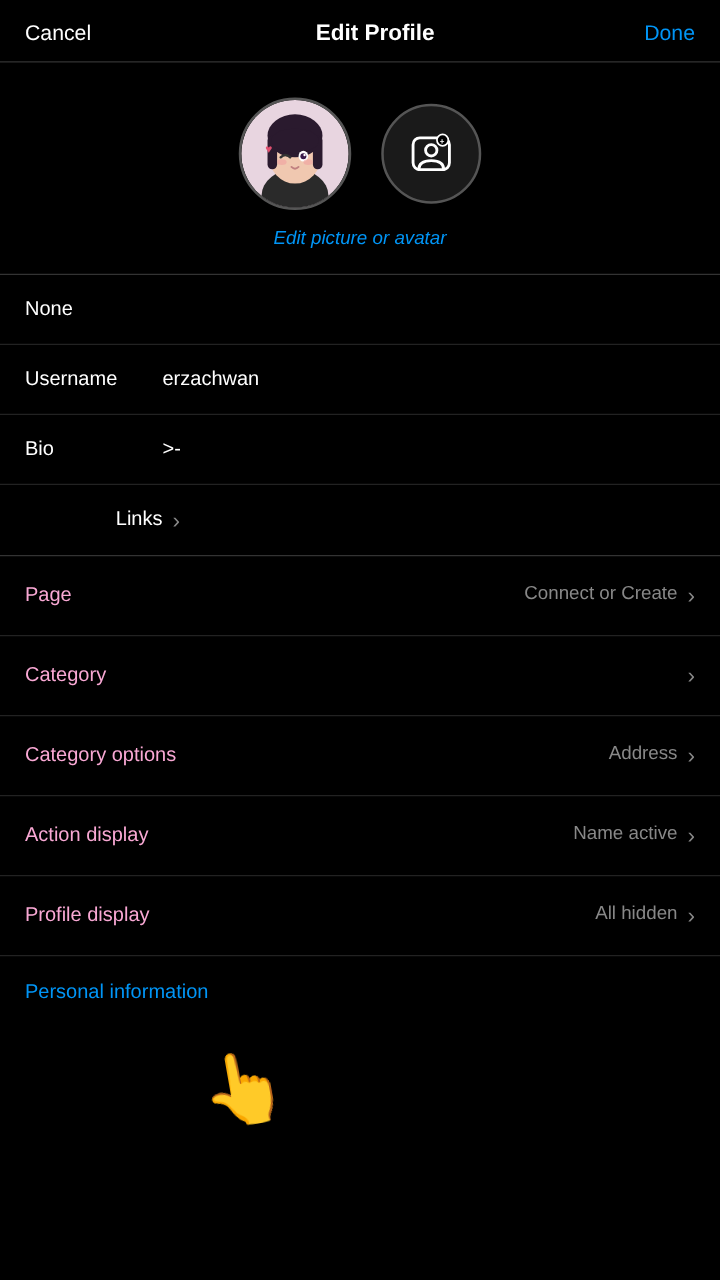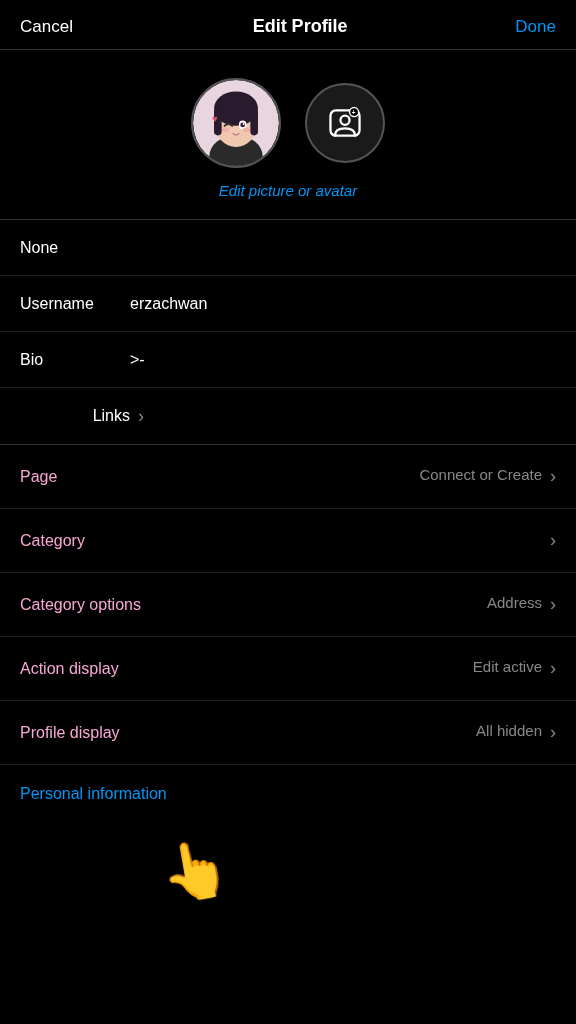--- a/index.html
+++ b/index.html
@@ -282,21 +282,21 @@
     <span class="list-row-label">Category options</span>
     <div class="list-row-right">
       <span class="list-row-value">Address</span>
       <span class="chevron-right">›</span>
     </div>
   </div>
 
   <div class="list-row">
     <span class="list-row-label">Action display</span>
     <div class="list-row-right">
-      <span class="list-row-value">Edit active</span>
+      <span class="list-row-value">Name active</span>
       <span class="chevron-right">›</span>
     </div>
   </div>
 
   <div class="list-row">
     <span class="list-row-label">Profile display</span>
     <div class="list-row-right">
       <span class="list-row-value">All hidden</span>
       <span class="chevron-right">›</span>
     </div>

